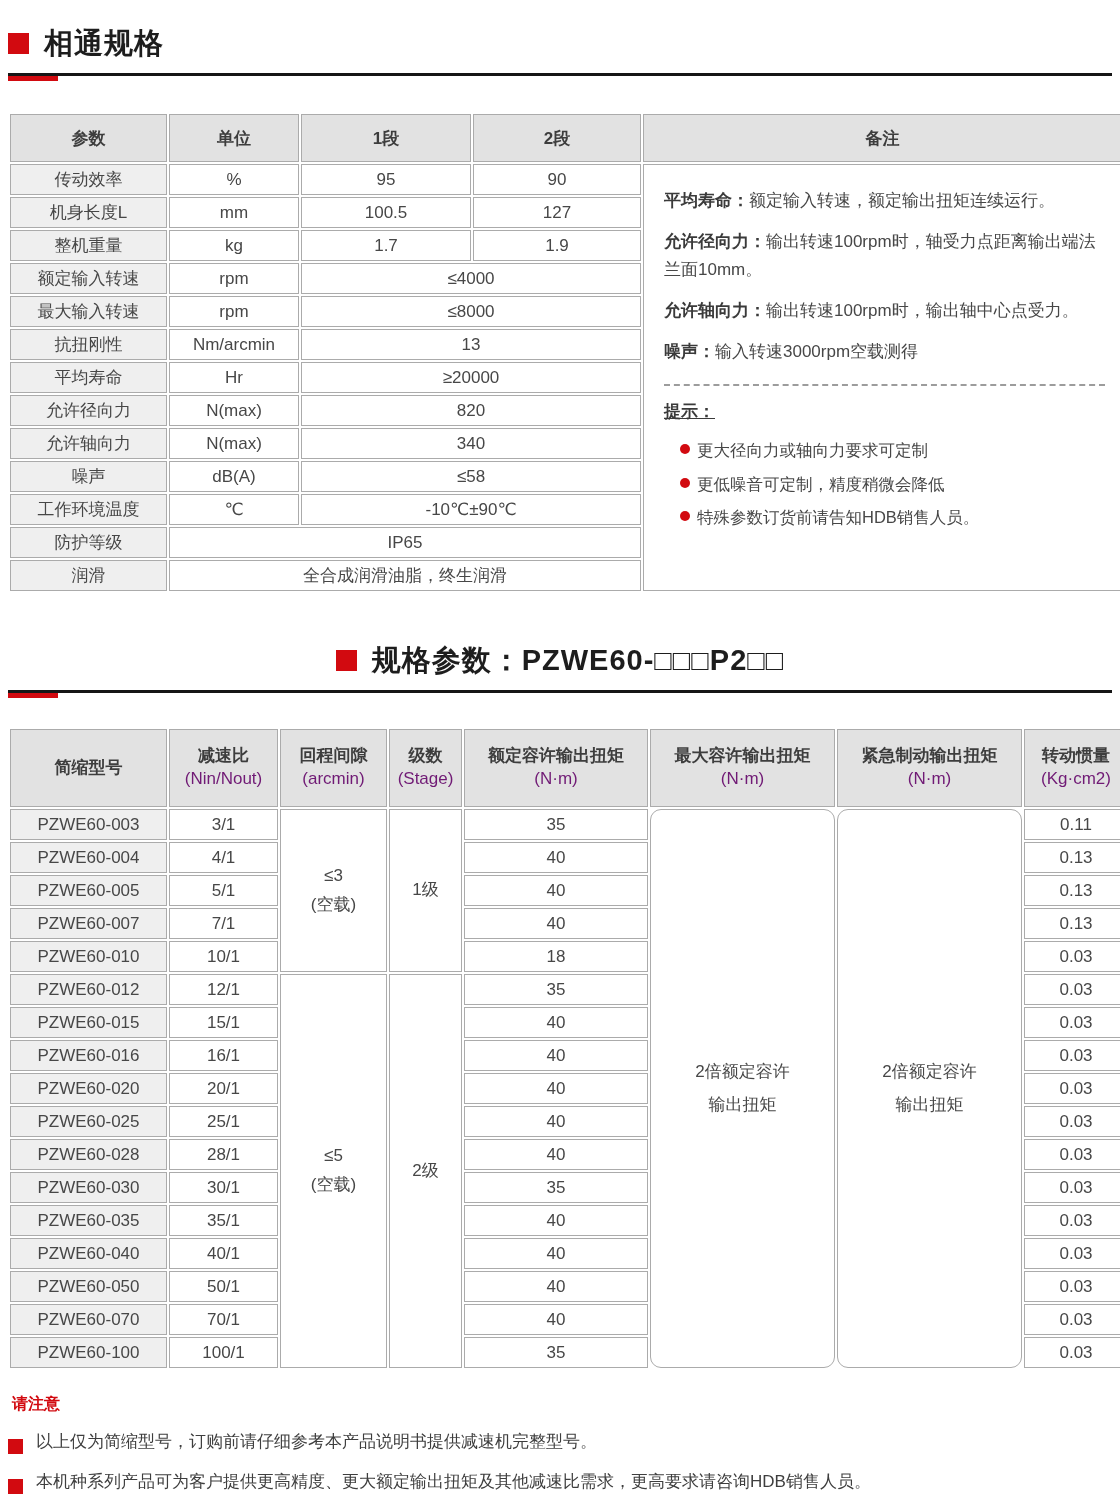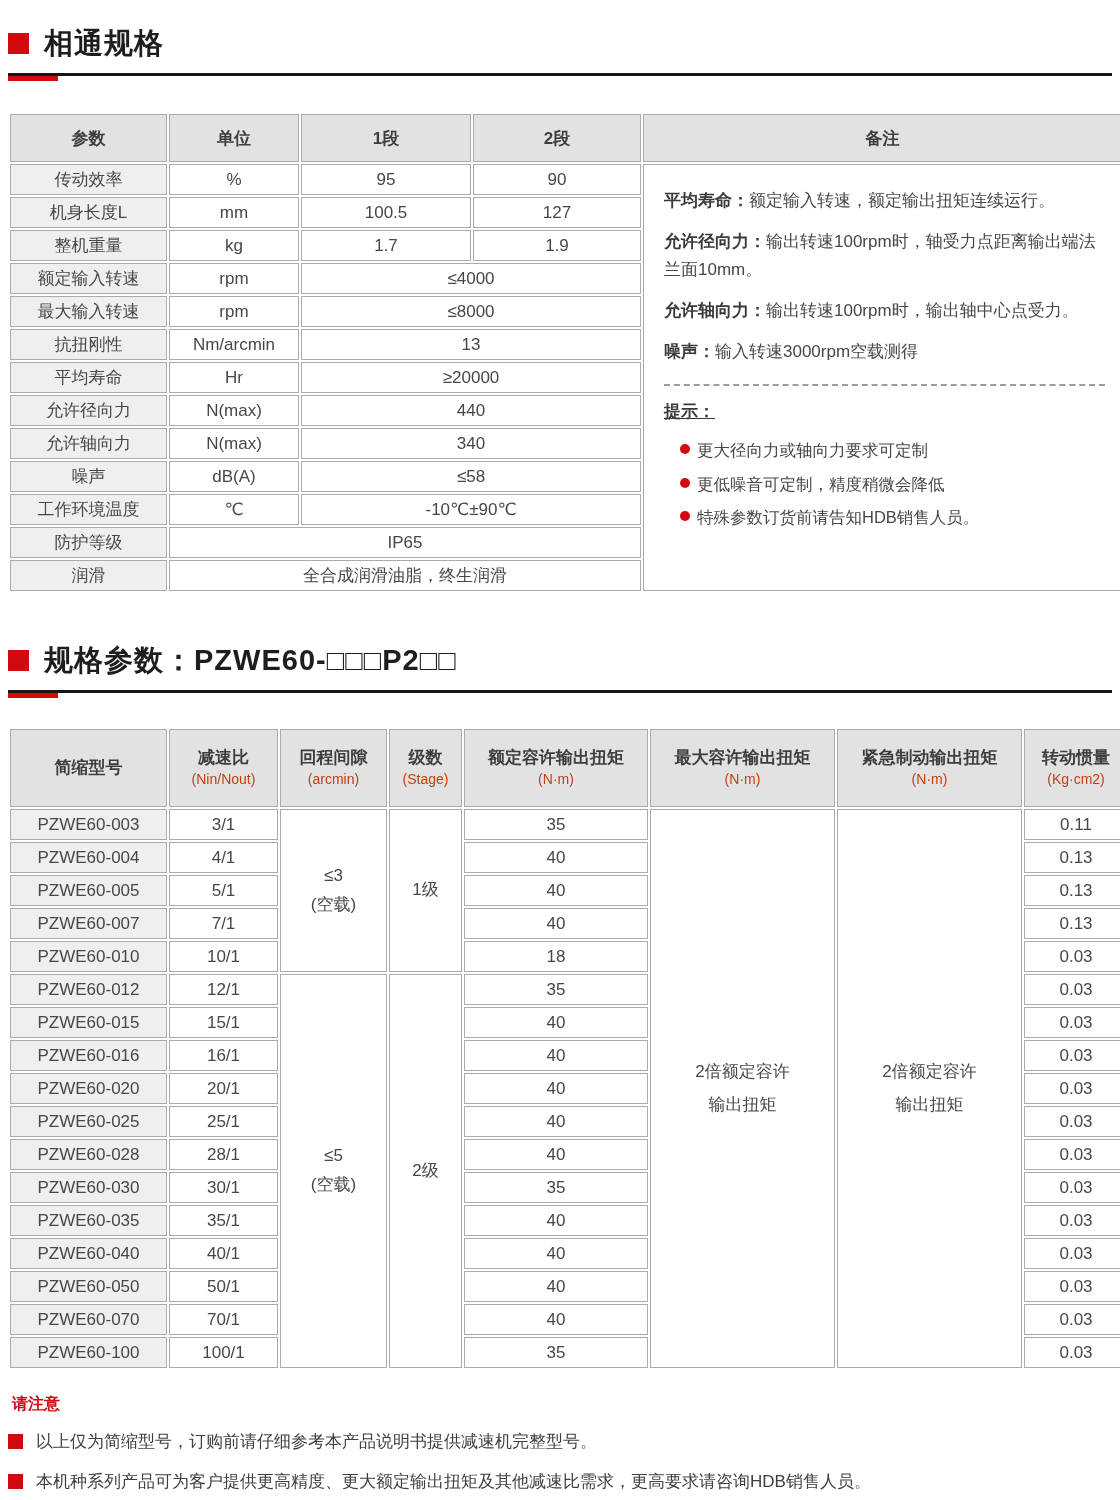--- a/index.html
+++ b/index.html
@@ -22,37 +22,37 @@
   table.spec { border-collapse:separate; border-spacing:2px; table-layout:fixed; width:1104px; }
   .spec th, .spec td { border:1px solid var(--border); text-align:center; font-size:17px; padding:0 4px; overflow:hidden; }
   .spec th { background:var(--header-bg); font-weight:bold; color:#3d3d3d; height:48px; }
   .spec td { background:#fff; height:31px; color:var(--ink); }
   .spec td.shade { background:var(--shade); }
 
   #table1 { margin-top:36px; }
   #table2 { margin-top:34px; }
   #table2 th { height:78px; }
   #table2 .h1 { font-size:17px; font-weight:bold; line-height:1.35; }
-  #table2 .h2 { font-size:14px; font-weight:normal; color:#c2410c; line-height:1.35; }
+  #table2 .h2 { font-size:17px; font-weight:normal; color:#701a75; line-height:1.35; }
   #table2 td.group { line-height:1.7; }
-  #table2 td.merged { line-height:1.9; padding:16px 36px; }
+  #table2 td.merged { line-height:1.9; padding:16px 36px;border-radius:11px; }
 
   
   td.remarks { text-align:left; vertical-align:top; padding:22px 16px 10px 20px; }
   .rem { margin:0 0 13px; line-height:1.65; font-size:17px; }
   .rem b { color:#3a3a3a; }
   .dash { border-top:2px dashed #9c9c9c; margin:18px 0 14px; }
   .tips-title { font-weight:bold; font-size:17px; color:#3a3a3a; margin-bottom:10px;text-decoration:underline; }
   ul.tips { list-style:none; margin:16px; padding:0; }
   ul.tips li { position:relative; padding-left:17px; margin-bottom:11px; font-size:16.5px; line-height:1.35; }
   ul.tips li::before { content:""; position:absolute; left:0; top:5px; width:10px; height:10px; border-radius:50%; background:var(--red); }
 
   
   .note-title { color:var(--red); font-size:16px; font-weight:bold; margin:24px 4px 16px; }
-  .note-item { display:flex; align-items:flex-start; font-size:17px; color:#3e3e3e; margin-bottom:17px; line-height:1.35;margin-top:12px; }
+  .note-item { display:flex; align-items:flex-end; font-size:17px; color:#3e3e3e; margin-bottom:17px; line-height:1.35;margin-top:12px; }
   .note-item .sq2 { flex:none; width:15px; height:15px; background:var(--red); margin:3px 13px 0 0; }
 </style>
 </head>
 <body>
 
 <div class="page">
 
   <div class="sec-head">
     <span class="sq"></span><span class="t">相通规格</span>
   </div>
@@ -122,21 +122,21 @@
           <td colspan="2">13</td>
         </tr>
         <tr>
           <td class="shade">平均寿命</td>
           <td>Hr</td>
           <td colspan="2">≥20000</td>
         </tr>
         <tr>
           <td class="shade">允许径向力</td>
           <td>N(max)</td>
-          <td colspan="2">440</td>
+          <td colspan="2">820</td>
         </tr>
         <tr>
           <td class="shade">允许轴向力</td>
           <td>N(max)</td>
           <td colspan="2">340</td>
         </tr>
         <tr>
           <td class="shade">噪声</td>
           <td>dB(A)</td>
           <td colspan="2">≤58</td>
@@ -150,21 +150,21 @@
           <td class="shade">防护等级</td>
           <td colspan="3">IP65</td>
         </tr>
         <tr>
           <td class="shade">润滑</td>
           <td colspan="3">全合成润滑油脂，终生润滑</td>
         </tr>
       </tbody>
   </table>
 
-  <div class="sec-head" style="margin-top:48px;">
+  <div class="sec-head" style="margin-top:48px;text-align:center;">
     <span class="sq"></span><span class="t">规格参数：</span><span class="t">PZWE60-□□□P2□□</span>
   </div>
 
   <table class="spec" id="table2">
     <colgroup>
       <col style="width:157px">
         <col style="width:109px">
         <col style="width:107px">
         <col style="width:73px">
       <col style="width:184px">

